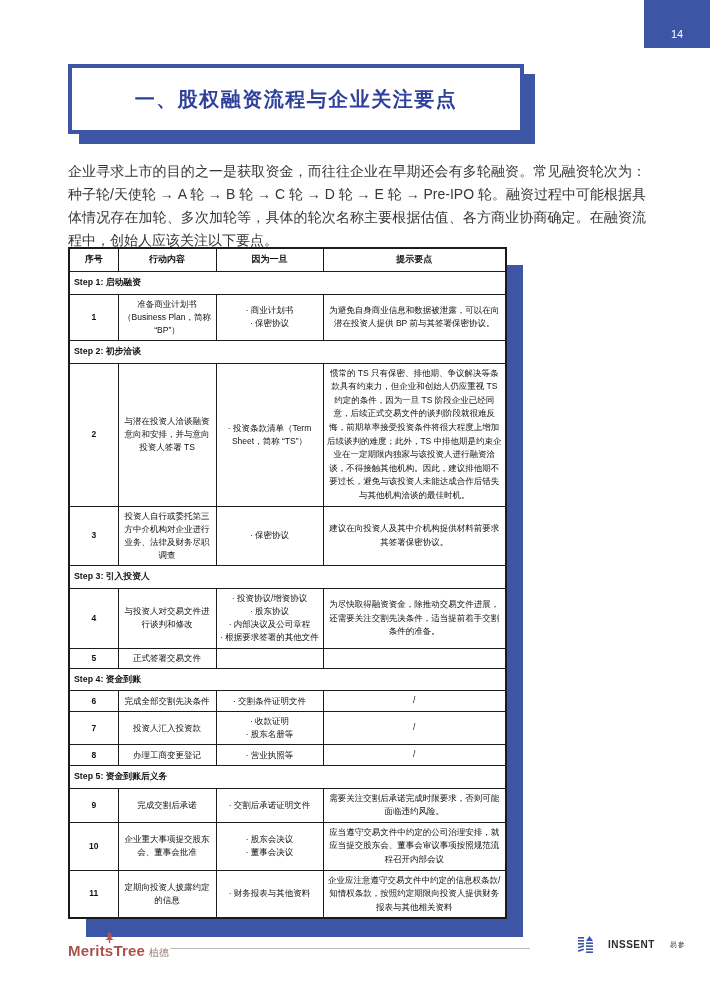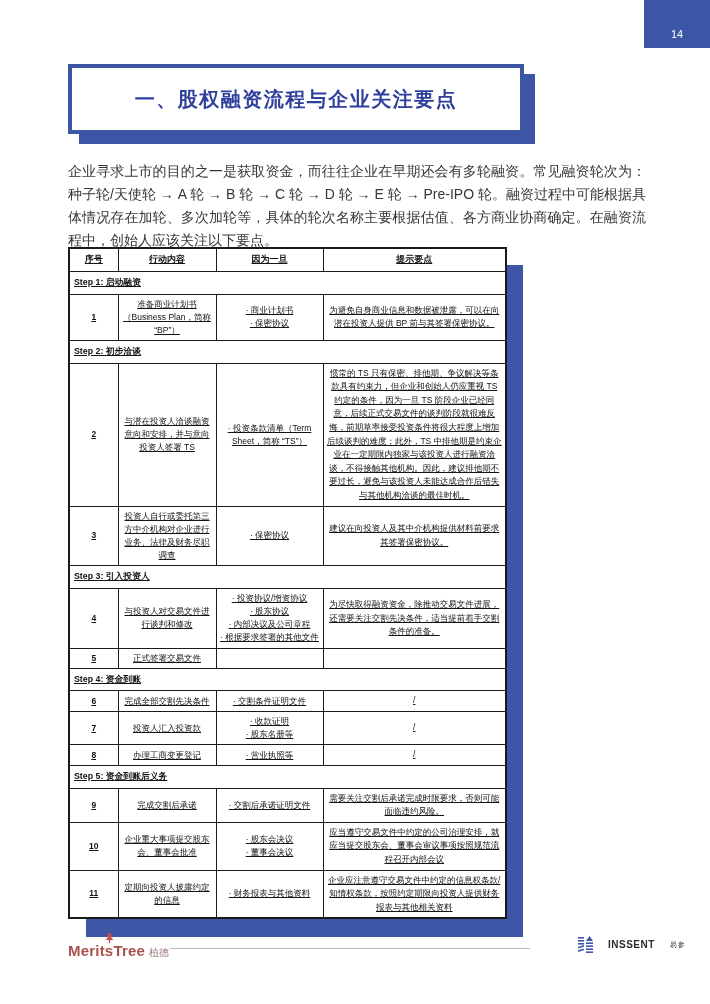--- a/index.html
+++ b/index.html
@@ -28,21 +28,21 @@
     white-space:nowrap;
   }
   .intro{
     position:absolute;left:68px;top:160px;width:578px;
     font-size:14px;line-height:23px;color:#373737;text-align:justify;
   }
   .table-wrap{
     position:absolute;left:68px;top:247px;width:437px;background:#fff;
     box-shadow:18px 18px 0 var(--blue);
   }
-  table{width:100%;border-collapse:collapse;table-layout:fixed;border:2px solid #1a1a1a;text-decoration:underline;}
+  table{width:100%;border-collapse:collapse;table-layout:fixed;border:2px solid #1a1a1a;}
   th,td{
     border:1px solid #1a1a1a;font-size:8.5px;padding:3px 3px;text-align:center;
     vertical-align:middle;line-height:1.55;color:#111;word-break:break-word;
   }
   th{font-weight:bold;font-size:9px;padding:4px 2px;}
   tr.step td{text-align:left;font-weight:bold;font-size:8.8px;padding:4px 4px;margin-left:28px;}
   td.no{font-weight:bold;}
   td.docs div{white-space:normal;}
   td.tip{line-height:1.6;border-radius:20px;}
   .footer-left{

